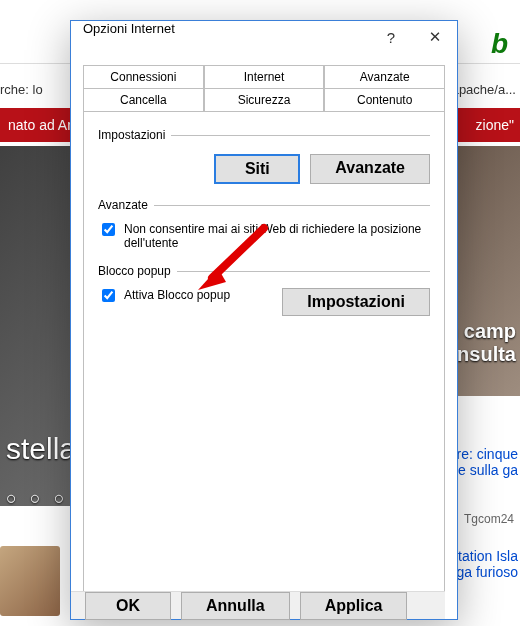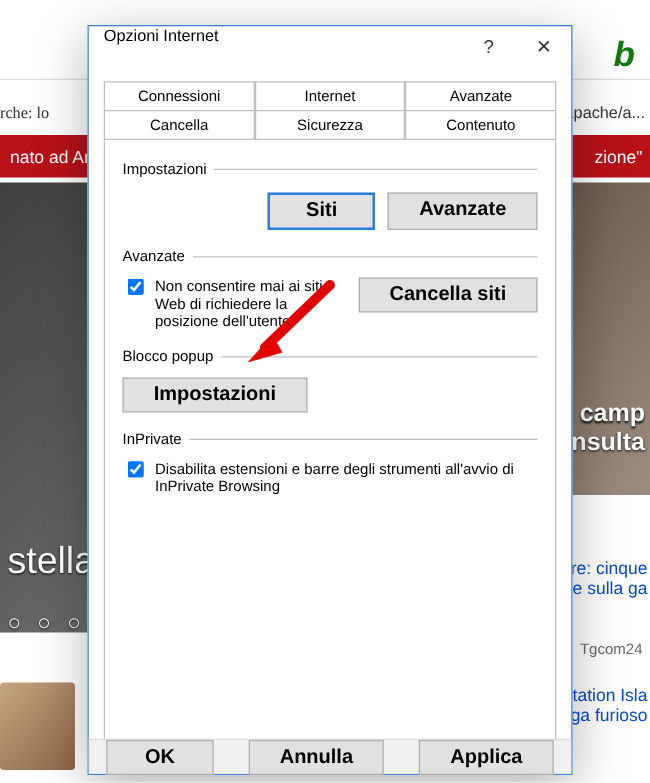--- a/index.html
+++ b/index.html
@@ -1,21 +1,21 @@
 <!DOCTYPE html>
 <html><head>
 <meta charset="utf-8">
 <style>
   * { box-sizing: border-box; font-family: "Segoe UI", Tahoma, sans-serif; }
   body { margin: 0; width: 520px; height: 626px; background: #fff; overflow: hidden; position: relative; }
 
   
   .bg-topbar { position: absolute; top: 0; left: 0; right: 0; height: 64px; background: #fff; border-bottom: 1px solid #ddd; }
   .bg-bing { position: absolute; top: 28px; right: 12px; font-size: 28px; font-weight: 700; color: #0e7a0d; font-style: italic; }
-  .bg-search-label { position: absolute; top: 82px; left: 0; font-size: 13px; color: #333; font-family: Liberation Serif, serif; }
+  .bg-search-label { position: absolute; top: 82px; left: 0; font-size: 13px; color: #333; }
   .bg-url { position: absolute; top: 82px; right: 4px; font-size: 13px; color: #333; }
   .bg-redbar { position: absolute; top: 108px; left: 0; right: 0; height: 34px; background: #b81118; color: #fff; font-size: 14px; line-height: 34px; padding: 0 8px; white-space: nowrap; }
   .bg-redbar .right { position: absolute; right: 6px; }
   .bg-hero { position: absolute; top: 146px; left: 0; width: 70px; height: 360px; background: linear-gradient(135deg,#404040,#6a6a6a); }
   .bg-hero-right { position: absolute; top: 146px; right: 0; width: 70px; height: 250px; background: linear-gradient(135deg,#6b5a4e,#9e8d7f); }
   .bg-hero-text { position: absolute; top: 320px; right: 4px; color: #fff; font-size: 20px; font-weight: 600; text-align: right; text-shadow: 0 1px 2px #000; }
   .bg-hero-left-text { position: absolute; top: 432px; left: 6px; color: #fff; font-size: 30px; font-weight: 300; text-shadow: 0 1px 2px #000; }
   .bg-dots { position: absolute; top: 488px; left: 6px; color: #fff; font-size: 18px; letter-spacing: 4px; text-shadow: 0 1px 2px #000; }
   .bg-side1 { position: absolute; top: 446px; right: 2px; font-size: 14px; color: #004ad0; text-align: right; }
   .bg-side2 { position: absolute; top: 512px; right: 6px; font-size: 12px; color: #666; }
@@ -42,21 +42,21 @@
   .row { display: flex; align-items: flex-start; gap: 8px; }
   .btn { min-width: 86px; padding: 4px 24px; font-size: 16px; background: #e1e1e1; border: 1px solid #adadad; cursor: pointer; text-align: center; font-weight: bold; }
   .btn.primary { border: 2px solid #2a7de1; background: #e1e1e1; }
   .btnrow { display: flex; gap: 10px; justify-content: flex-end; margin-top: 2px; }
 
   .check { display: flex; align-items: flex-start; gap: 6px; }
   .check input { margin-top: 1px; }
 
   .arrow { position: absolute; top: 110px; left: 110px; width: 80px; height: 70px; pointer-events: none; }
 
-  .bottombar { position: absolute; left: 0; right: 0; bottom: 0; height: 28px; border-top: 1px solid #dcdcdc; background: #f0f0f0; display: flex; align-items: center; justify-content: space-between; gap: 10px; padding: 0 14px; }
+  .bottombar { position: absolute; left: 0; right: 12px; bottom: 0; height: 28px; border-top: 1px solid #dcdcdc; background: #f0f0f0; display: flex; align-items: center; justify-content: flex-start; gap: 10px; padding: 0 14px; }
 </style>
 </head>
 <body>
 
 <div class="bg-topbar"></div>
 <div class="bg-bing">b</div>
 <div class="bg-search-label">rche:   lo</div>
 <div class="bg-url">/apache/a...</div>
 <div class="bg-redbar">
   <span>nato ad Ar</span>
@@ -117,38 +117,34 @@
         </div>
       </fieldset>
 
       <fieldset>
         <legend>Avanzate</legend>
         <div class="row">
           <label class="check" style="flex:1">
             <input type="checkbox" checked="" style="">
             <span>Non consentire mai ai siti Web di richiedere la posizione dell'utente</span>
           </label>
-          <div class="btn">Cancella siti</div>
         </div>
       </fieldset>
 
       <fieldset>
         <legend>Blocco popup</legend>
         <div class="row">
+          <label class="check" style="flex:1">
+            <input type="checkbox" checked="" style="">
+            <span>Attiva Blocco popup</span>
+          </label>
           <div class="btn">Impostazioni</div>
         </div>
       </fieldset>
 
-      <fieldset>
-        <legend>InPrivate</legend>
-        <label class="check">
-          <input type="checkbox" checked="" style="">
-          <span>Disabilita estensioni e barre degli strumenti all'avvio di InPrivate Browsing</span>
-        </label>
-      </fieldset>
 
     </div>
   </div>
 
   <div class="bottombar">
     <div class="btn">OK</div>
     <div class="btn">Annulla</div>
     <div class="btn">Applica</div>
   </div>
 </div>

